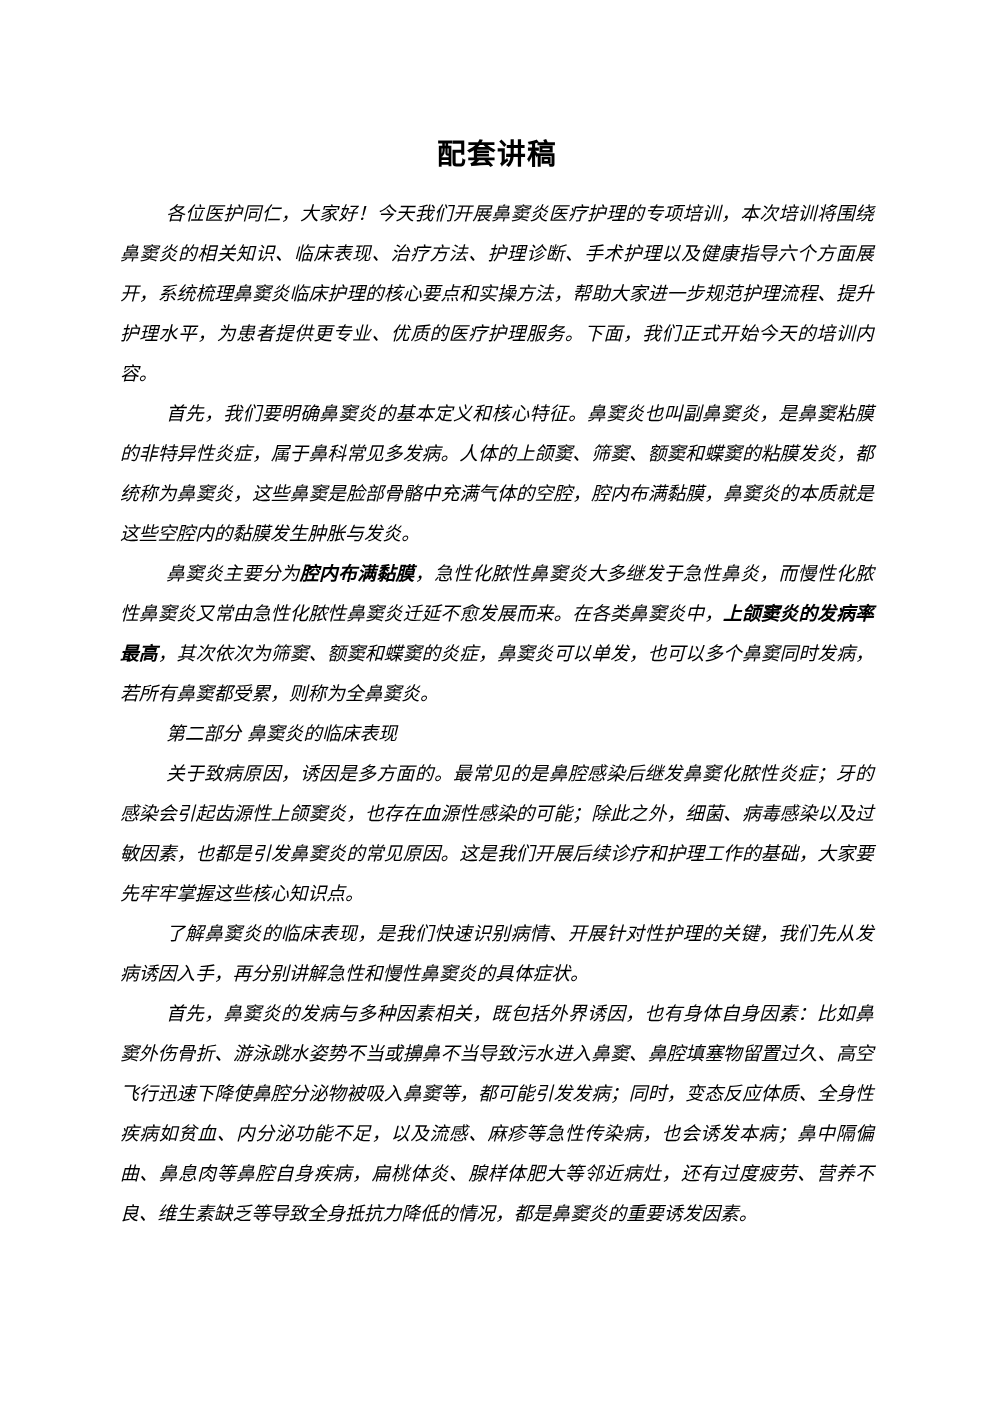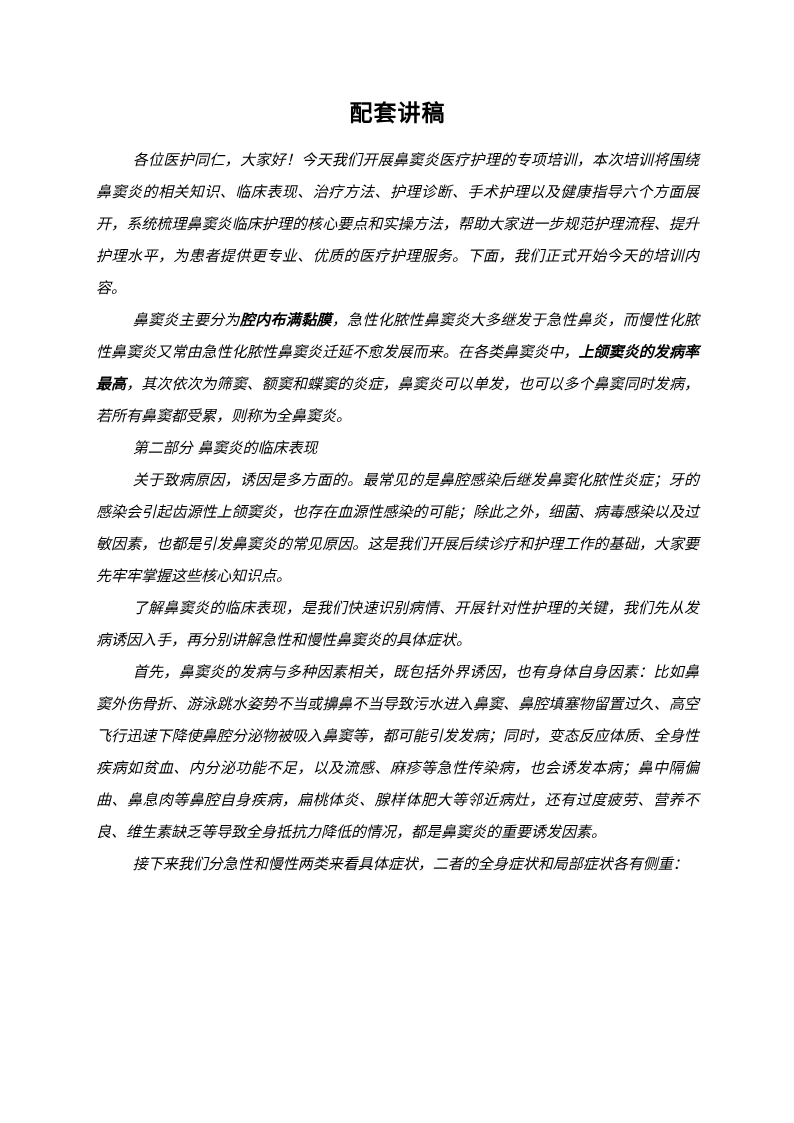--- a/index.html
+++ b/index.html
@@ -17,21 +17,21 @@
     padding: 97px 95px 0 96px;
     font-family: "DejaVu Sans", "Liberation Sans", sans-serif;
     color: #000000;
     overflow: hidden;
   }
   .doc-title {
     text-align: center;
     font-size: 23px;
     font-weight: bold;
     line-height: 30px;
-    margin: 1px 0 16px 0;
+    margin: 12px 0 16px 0;
     letter-spacing: 1px;
   }
   .doc-body {
     font-size: 15px;
     line-height: 32px;
     text-align: justify;
   }
   .doc-body p {
     margin: 0;
     padding: 0;
@@ -43,20 +43,20 @@
     font-weight: bold;
   }
 </style>
 </head>
 <body>
 
 <div class="page">
   <h1 class="doc-title">配套讲稿</h1>
   <div class="doc-body">
       <p><span>各位医护同仁，大家好！今天我们开展鼻窦炎医疗护理的专项培训，本次培训将围绕鼻窦炎的相关知识、临床表现、治疗方法、护理诊断、手术护理以及健康指导六个方面展开，系统梳理鼻窦炎临床护理的核心要点和实操方法，帮助大家进一步规范护理流程、提升护理水平，为患者提供更专业、优质的医疗护理服务。下面，我们正式开始今天的培训内容。</span></p>
+      <p><span>首先，我们要明确鼻窦炎的基本定义和核心特征。鼻窦炎也叫副鼻窦炎，是鼻窦粘膜的非特异性炎症，属于鼻科常见多发病。人体的上颌窦、筛窦、额窦和蝶窦的粘膜发炎，都统称为鼻窦炎，这些鼻窦是脸部骨骼中充满气体的空腔，腔内布满黏膜，鼻窦炎的本质就是这些空腔内的黏膜发生肿胀与发炎。</span></p>
       <p><span>鼻窦炎主要分为</span><strong>腔内布满黏膜</strong><span>，急性化脓性鼻窦炎大多继发于急性鼻炎，而慢性化脓性鼻窦炎又常由急性化脓性鼻窦炎迁延不愈发展而来。在各类鼻窦炎中，</span><strong>上颌窦炎的发病率最高</strong><span>，其次依次为筛窦、额窦和蝶窦的炎症，鼻窦炎可以单发，也可以多个鼻窦同时发病，若所有鼻窦都受累，则称为全鼻窦炎。</span></p>
       <p><span>第二部分 鼻窦炎的临床表现</span></p>
       <p><span>关于致病原因，诱因是多方面的。最常见的是鼻腔感染后继发鼻窦化脓性炎症；牙的感染会引起齿源性上颌窦炎，也存在血源性感染的可能；除此之外，细菌、病毒感染以及过敏因素，也都是引发鼻窦炎的常见原因。这是我们开展后续诊疗和护理工作的基础，大家要先牢牢掌握这些核心知识点。</span></p>
       <p><span>了解鼻窦炎的临床表现，是我们快速识别病情、开展针对性护理的关键，我们先从发病诱因入手，再分别讲解急性和慢性鼻窦炎的具体症状。</span></p>
       <p><span>首先，鼻窦炎的发病与多种因素相关，既包括外界诱因，也有身体自身因素：比如鼻窦外伤骨折、游泳跳水姿势不当或擤鼻不当导致污水进入鼻窦、鼻腔填塞物留置过久、高空飞行迅速下降使鼻腔分泌物被吸入鼻窦等，都可能引发发病；同时，变态反应体质、全身性疾病如贫血、内分泌功能不足，以及流感、麻疹等急性传染病，也会诱发本病；鼻中隔偏曲、鼻息肉等鼻腔自身疾病，扁桃体炎、腺样体肥大等邻近病灶，还有过度疲劳、营养不良、维生素缺乏等导致全身抵抗力降低的情况，都是鼻窦炎的重要诱发因素。</span></p>
-      <p><span>接下来我们分急性和慢性两类来看具体症状，二者的全身症状和局部症状各有侧重：</span></p>
     </div>
 </div>
 
 </body></html>

